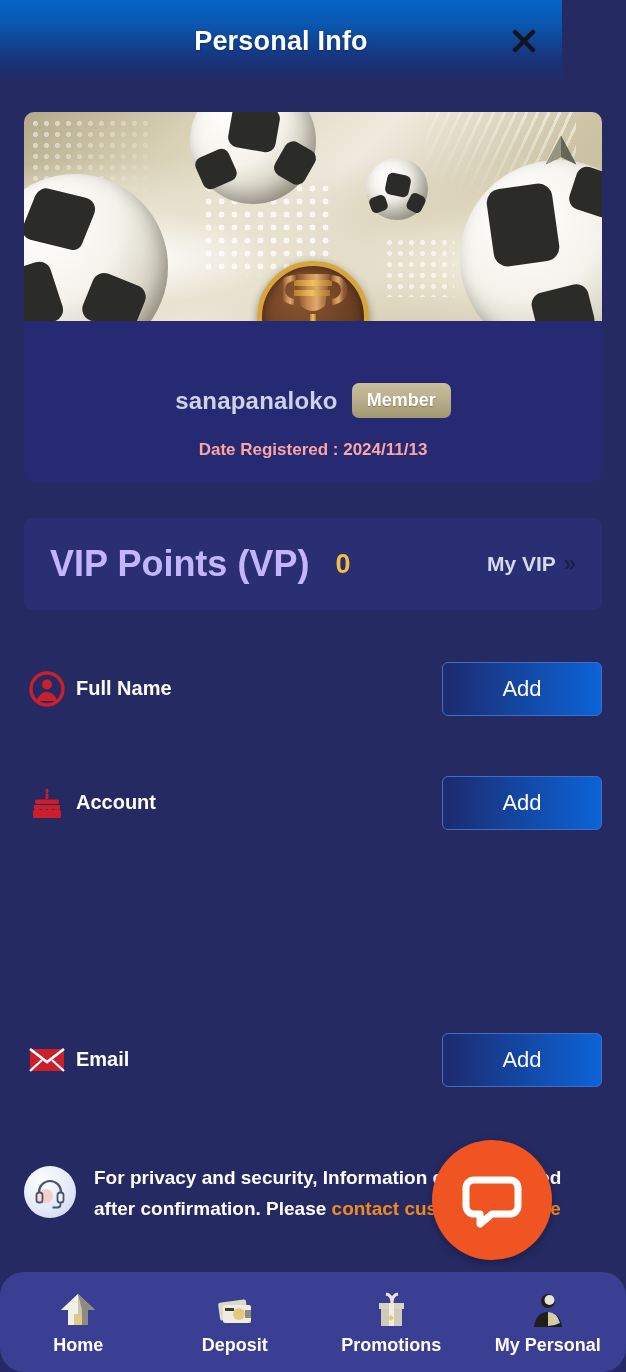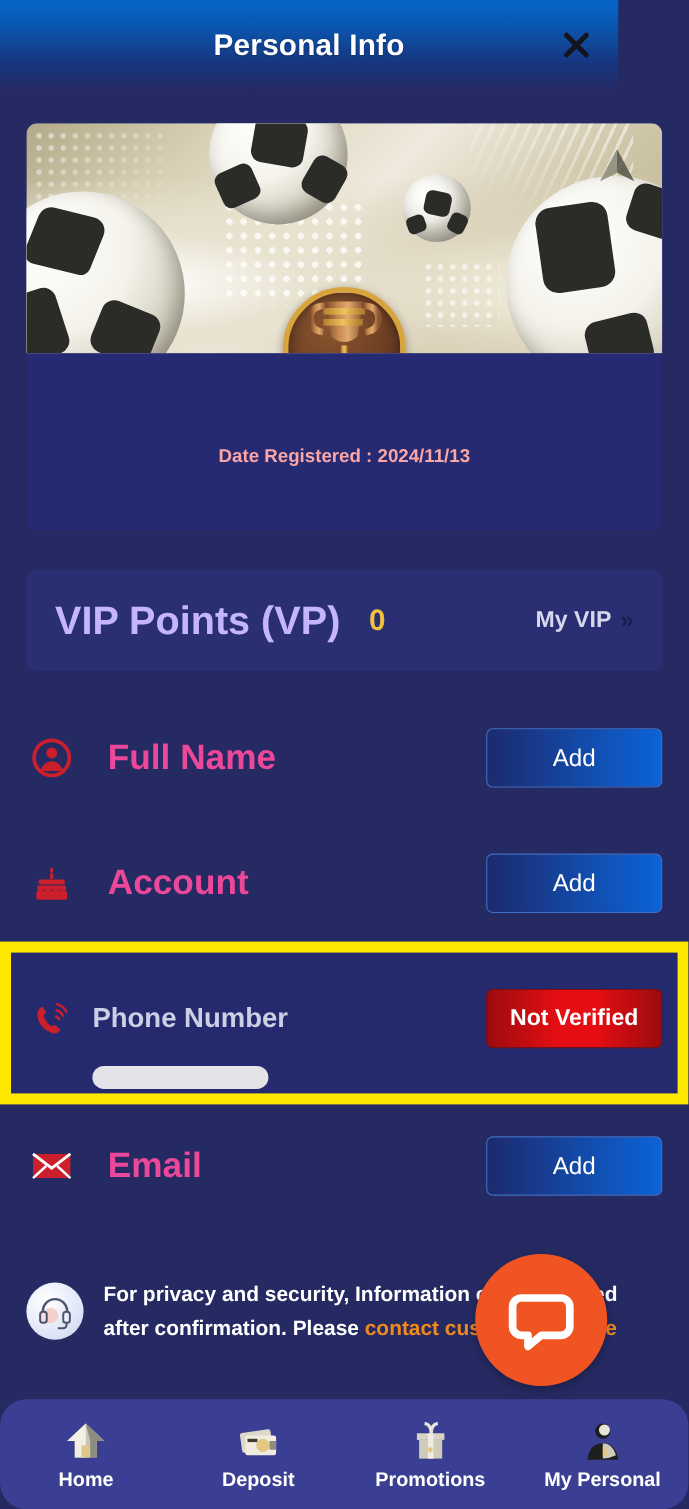--- a/index.html
+++ b/index.html
@@ -129,21 +129,21 @@
   }
   .vip-link .chev { font-size:22px; color:#1a1f4e; font-weight:bold; }
 
   
   .info-row {
     position:absolute; left:0; width:626px; height:113px;
     display:flex; align-items:center; padding:0 24px;
   }
   .row-icon { width:46px; flex:0 0 46px; display:flex; align-items:center; justify-content:center; }
   .row-label {
-    font-size:32px; font-weight:bold; color:#ec4899; margin-left:28px;
+    font-size:20px; font-weight:bold; color:#ffffff; margin-left:6px;
   }
   .row-action { margin-left:auto; }
   .btn-add {
     width:160px; height:54px; border-radius:6px; border:1px solid #3f6fc4;
     background:linear-gradient(90deg,#1d2a6e 0%,#14459f 45%,#0c63d8 100%);
     color:#ffffff; font-size:22px; font-family:Liberation Sans, sans-serif;
     cursor:pointer;
   }
   .btn-notverified {
     width:160px; height:54px; border-radius:6px; border:1px solid #7d0d0d;
@@ -284,20 +284,24 @@
           <path d="M28 38 q-14 0 -14 12 q0 10 12 12" fill="none" stroke="url(#bz)" stroke-width="6"></path>
           <path d="M62 38 q14 0 14 12 q0 10 -12 12" fill="none" stroke="url(#bz)" stroke-width="6"></path>
           <rect x="42" y="74" width="6" height="20" fill="url(#gd)"></rect>
           <path d="M30 96 H60 L64 108 H26 Z" fill="url(#bz)"></path>
           <rect x="22" y="106" width="46" height="8" rx="2" fill="#a5693c"></rect>
         </svg>
       </div>
     </div>
 
     <div class="profile-body">
+      <div class="name-row">
+        <span class="username">sanapanaloko</span>
+        <span class="member-badge">Member</span>
+      </div>
       <div class="date-reg">Date Registered : 2024/11/13</div>
     </div>
   </div>
 
   <div class="vip-card">
     <span class="vip-label">VIP Points (VP)</span>
     <span class="vip-value">0</span>
     <span class="vip-link">
       <span>My VIP</span>
       <span class="chev">»</span>
@@ -327,39 +331,20 @@
         <path d="M6 21 h26 v4 q-3.3 2.6 -6.5 0 q-3.3 2.6 -6.5 0 q-3.3 2.6 -6.5 0 q-3.3 2.6 -6.5 0 z" fill="#cc1f2c"></path>
         <rect x="5" y="26" width="28" height="8" rx="1.5" fill="#cc1f2c"></rect>
       </svg>
     </span>
     <span class="row-label">Account</span>
     <span class="row-action">
       <button class="btn-add">Add</button>
     </span>
   </div>
 
-  <div class="row-phone-wrap">
-    <div class="row-phone">
-      <div class="phone-top">
-        <span class="row-icon">
-          <svg width="38" height="38" viewBox="0 0 38 38">
-            <path d="M11 8 q-5 2 -5 7 q0 12 13 17 q5 2 8 -3 l-5.5 -4.5 q-2 2 -4 0.5 q-4 -3 -5.5 -8 q-0.5 -2 2 -3 z" fill="#cc1f2c"></path>
-            <path d="M24 6 q6 1.5 8.5 7" fill="none" stroke="#cc1f2c" stroke-width="2.2" stroke-linecap="round"></path>
-            <path d="M23.5 11.5 q4 1.2 5.6 4.8" fill="none" stroke="#cc1f2c" stroke-width="2.2" stroke-linecap="round"></path>
-            <path d="M23 17 q2 0.8 2.8 2.6" fill="none" stroke="#cc1f2c" stroke-width="2.2" stroke-linecap="round"></path>
-          </svg>
-        </span>
-        <span class="phone-label">Phone Number</span>
-        <span class="phone-action">
-          <button class="btn-notverified">Not Verified</button>
-        </span>
-      </div>
-      <div class="phone-redacted"></div>
-    </div>
-  </div>
 
   <div class="info-row row-email">
     <span class="row-icon">
       <svg width="38" height="30" viewBox="0 0 38 30">
         <rect x="2" y="4" width="34" height="22" rx="2" fill="#cc1f2c"></rect>
         <path d="M2 4 L19 17 L36 4" fill="none" stroke="#ffffff" stroke-width="2.6"></path>
         <path d="M2 26 L14 15 M36 26 L24 15" fill="none" stroke="#ffffff" stroke-width="2.2"></path>
       </svg>
     </span>
     <span class="row-label">Email</span>

